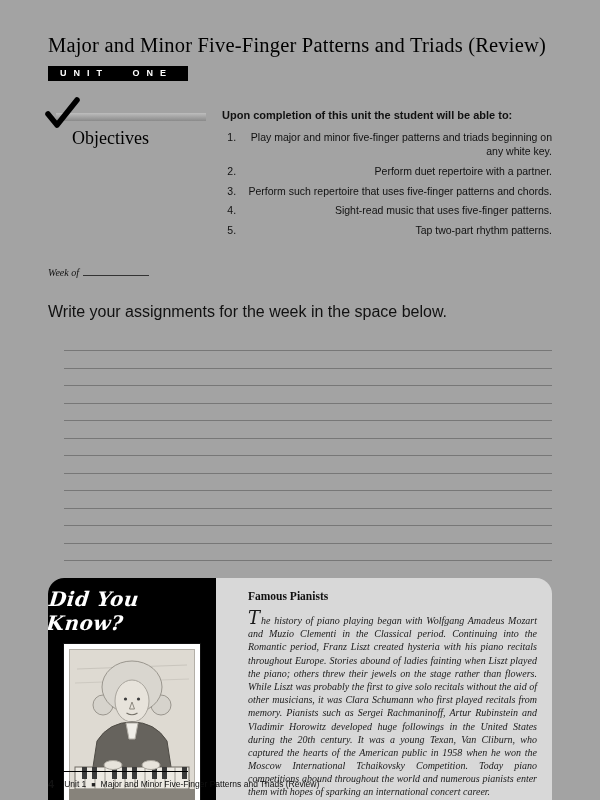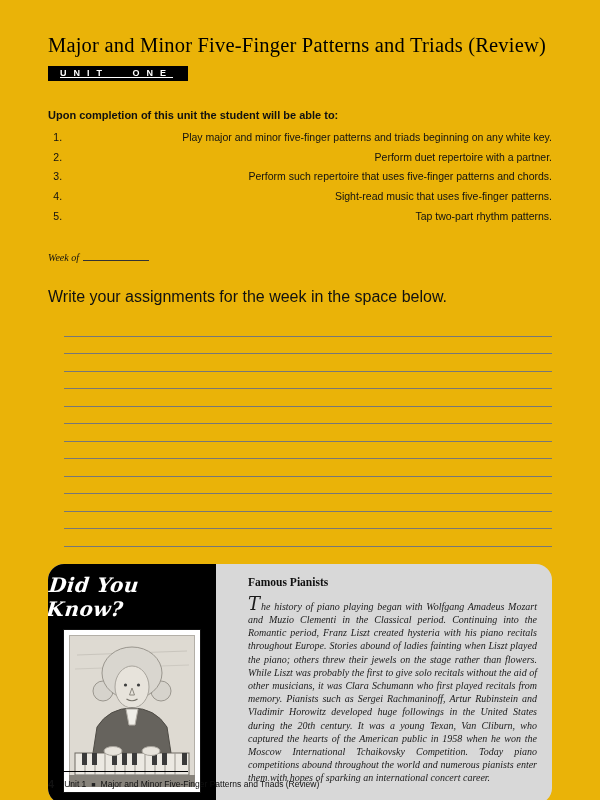--- a/index.html
+++ b/index.html
@@ -1,21 +1,21 @@
 <!DOCTYPE html>
 <html><head>
 <meta charset="utf-8">
 <style>
   * { margin:0; padding:0; box-sizing:border-box; }
   html,body { background:#888; }
   .page {
     position:relative;
     width:600px; height:800px;
     margin:0 auto;
-    background:#eab308;
+    background:#a3a3a3;
     overflow:hidden;
     font-family:"Liberation Sans", sans-serif;
     color:#111;
   }
   
   .page-title {
     margin:34px 48px 0 48px;
     font-family:"Liberation Serif", serif;
     font-weight:400;
     font-size:20.5px;
@@ -25,21 +25,20 @@
   .unit-banner {
     margin:9px 0 0 48px;
     width:140px; height:15px;
     background:#000;
     color:#fff;
     font-size:9px; font-weight:bold;
     letter-spacing:7px; word-spacing:14px;
     line-height:15px;
     padding-left:12px;
     overflow:hidden;
-    text-decoration:underline;
   }
   
   .row { display:flex; margin:0 48px; }
   .row.objectives-row { margin-top:26px; }
   .row.assignments-row { margin-top:18px; }
   .left-col { width:174px; flex-shrink:0; }
   .right-col { flex:1; }
   .marker { position:relative; margin-top:6px; }
   .marker .bar {
     height:8px; width:150px; margin-left:8px;
@@ -115,20 +114,29 @@
 
 <div class="page">
 
   <h1 class="page-title">Major and Minor Five-Finger Patterns and Triads (Review)</h1>
 
   <div class="unit-banner">
     <span>UNIT ONE</span>
   </div>
 
   <div class="row objectives-row">
+    <div class="left-col">
+      <div class="marker">
+        <div class="bar"></div>
+        <svg class="check" width="36" height="32" viewBox="0 0 36 32">
+          <path d="M3 17 L12 28 L32 3" fill="none" stroke="#000" stroke-width="5.5" stroke-linecap="round" stroke-linejoin="round"></path>
+        </svg>
+        <div class="section-label">Objectives</div>
+      </div>
+    </div>
     <div class="right-col">
       <p class="obj-intro">Upon completion of this unit the student will be able to:</p>
       <ol class="obj-list">
         <li>Play major and minor five-finger patterns and triads beginning on any white key.</li>
         <li>Perform duet repertoire with a partner.</li>
         <li>Perform such repertoire that uses five-finger patterns and chords.</li>
         <li>Sight-read music that uses five-finger patterns.</li>
         <li>Tap two-part rhythm patterns.</li>
       </ol>
     </div>

